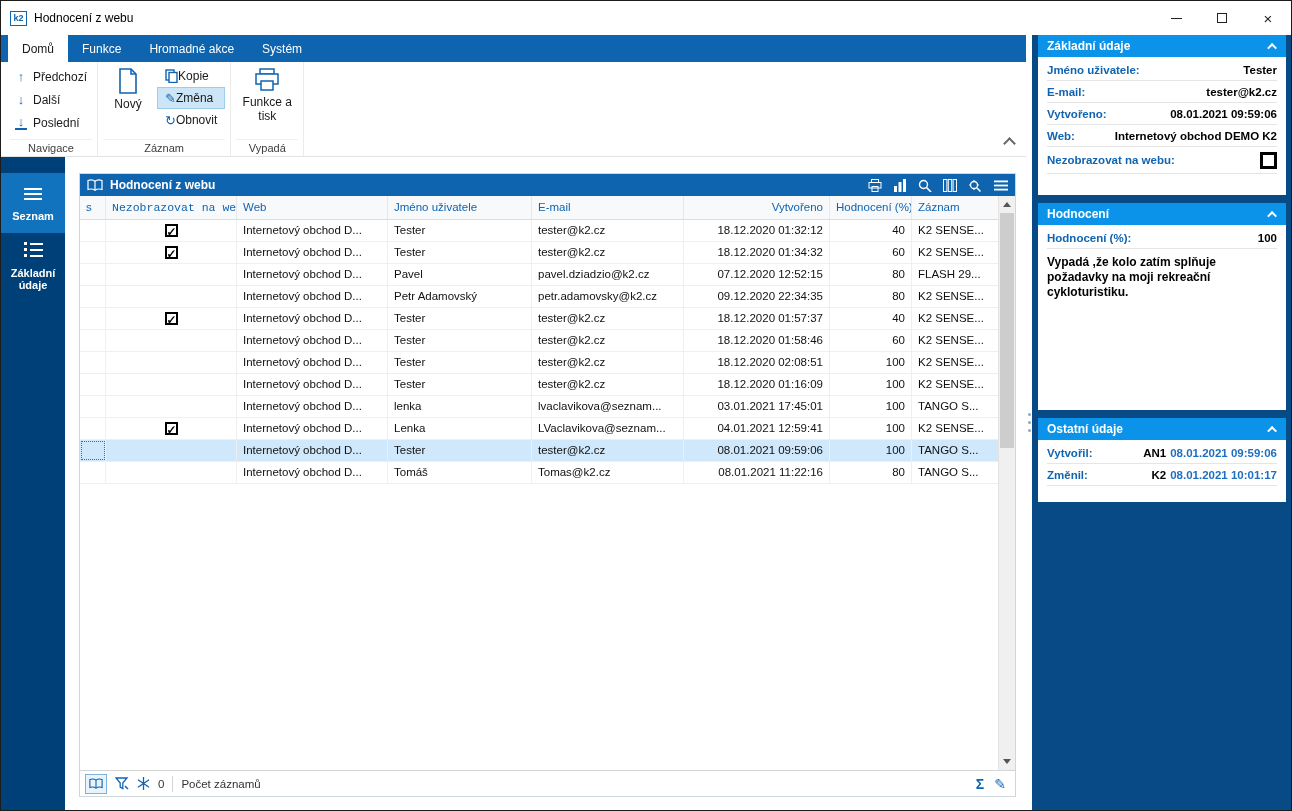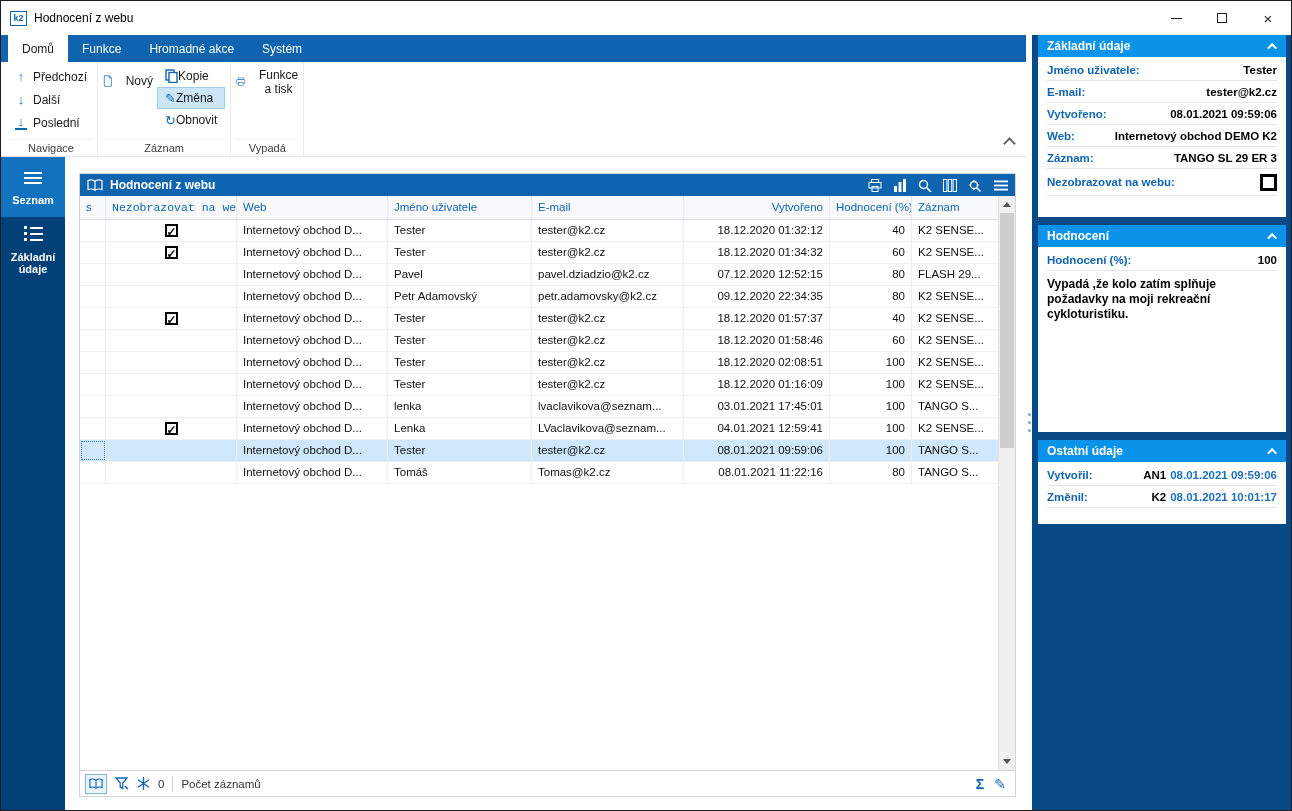--- a/index.html
+++ b/index.html
@@ -29,32 +29,32 @@
 
   
   .ribbon { height:95px; flex:0 0 auto; background:#fff; border-bottom:1px solid #e3e3e3; display:flex; position:relative; padding-left:4px; }
   .rgroup { display:flex; flex-direction:column; border-right:1px solid #ebebeb; padding:3px 5px 0 5px; }
   .rgroup-body { flex:1; display:flex; align-items:flex-start; }
   .rgroup-label { height:17px; font-size:11px; color:#3c3c3c; text-align:center; border-top:1px solid #efefef; display:flex; align-items:center; justify-content:center; }
   .nav-col { display:flex; flex-direction:column; }
   .nav-item { display:flex; align-items:center; gap:6px; height:23px; padding:0 5px; font-size:12px; color:#1a1a1a; }
   .arrow { color:#1064b0; font-weight:bold; font-size:13px; width:12px; text-align:center; }
   .arrow.underbar { border-bottom:2px solid #1064b0; line-height:11px; height:14px; }
-  .bigbtn { width:50px; display:flex; flex-direction:row; align-items:center; padding-top:3px; gap:13px; font-size:12px; color:#1a1a1a; text-align:center; }
+  .bigbtn { width:50px; display:flex; flex-direction:column; align-items:center; padding-top:3px; gap:3px; font-size:12px; color:#1a1a1a; text-align:center; }
   .smallcol { display:flex; flex-direction:column; margin-left:4px; }
   .smallbtn { display:flex; align-items:center; gap:0; height:22px; padding:0 7px; font-size:12px; color:#1a1a1a; border:1px solid transparent; }
   .smallbtn.highlight { background:#cde6f7; border:1px solid #9ecdec; }
   .pencil, .refresh { color:#1064b0; font-size:13px; }
   .ribbon-collapse { position:absolute; right:12px; bottom:8px; width:9px; height:9px; border-left:2px solid #666; border-top:2px solid #666; transform:rotate(45deg); }
 
   
   .workspace { flex:1; display:flex; min-height:0; background:#fff; }
   .sidebar { width:64px; flex:0 0 auto; background:#004078; display:flex; flex-direction:column; }
   .side-item { min-height:60px; display:flex; flex-direction:column; align-items:center; justify-content:center; gap:7px; color:#fff; font-size:11px; font-weight:bold; text-align:center; padding:6px 2px; cursor:default; }
-  .side-item.active { background:#1173bd; }
+  .side-item.active { background:#1173bd;margin-top:16px; }
   .bars span { display:block; width:18px; height:2px; background:#fff; margin:3px 0; }
   .listicon .li-row { display:flex; align-items:center; gap:3px; margin:3px 0; }
   .listicon .li-dot { width:3px; height:3px; background:#fff; }
   .listicon .li-line { width:13px; height:2px; background:#fff; }
 
   .content { flex:1; padding:16px 0 0 14px; display:flex; flex-direction:column; min-width:0; }
 
   
   .grid-panel { width:937px; height:624px; border:1px solid #cfd6dd; display:flex; flex-direction:column; }
   .grid-titlebar { height:22px; flex:0 0 auto; background:#0e64ae; color:#fff; display:flex; align-items:center; padding:0 7px; gap:7px; }
@@ -493,24 +493,20 @@
     <span class="fvalue">tester@k2.cz</span>
   </div>
             <div class="frow">
     <span class="flabel">Vytvořeno:</span>
     <span class="fvalue">08.01.2021 09:59:06</span>
   </div>
             <div class="frow">
     <span class="flabel">Web:</span>
     <span class="fvalue">Internetový obchod DEMO K2</span>
   </div>
-            <div class="frow">
-    <span class="flabel">Záznam:</span>
-    <span class="fvalue">TANGO SL 29 ER 3</span>
-  </div>
             <div class="frow tall">
     <span class="flabel">Nezobrazovat na webu:</span>
     <span class="fvalue">
                 <span class="pcb"></span>
               </span>
   </div>
           </div>
       </div>
 
       <div class="card">

